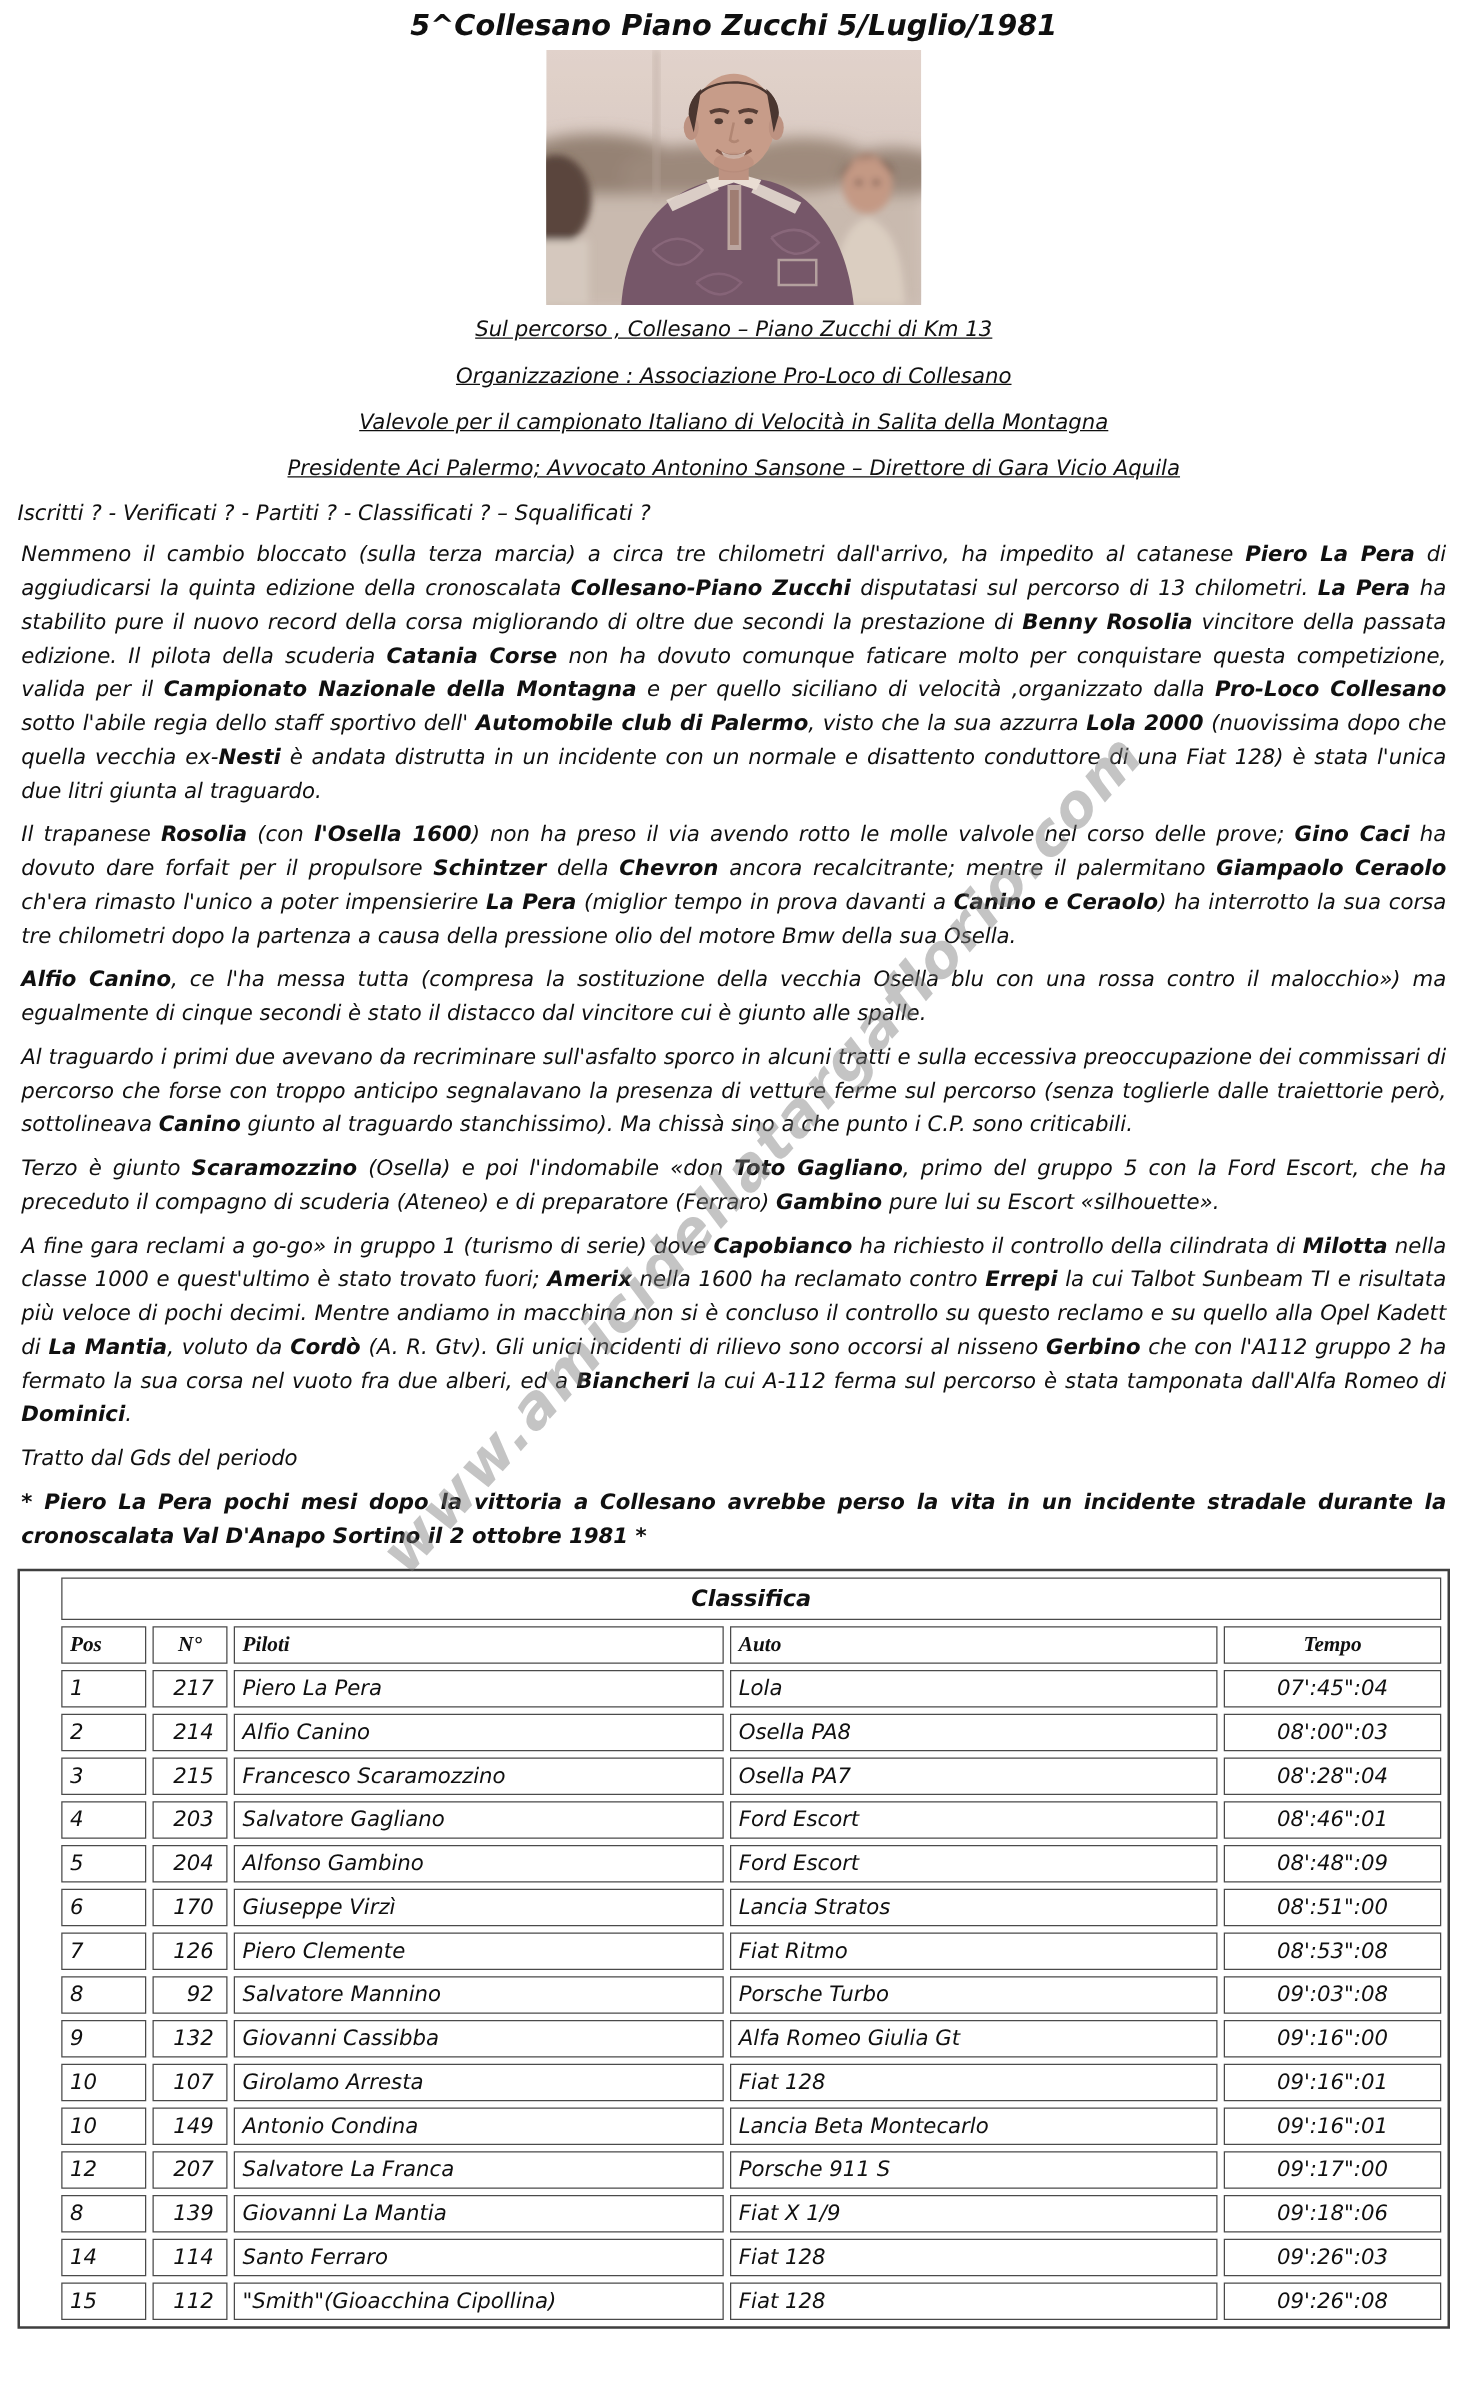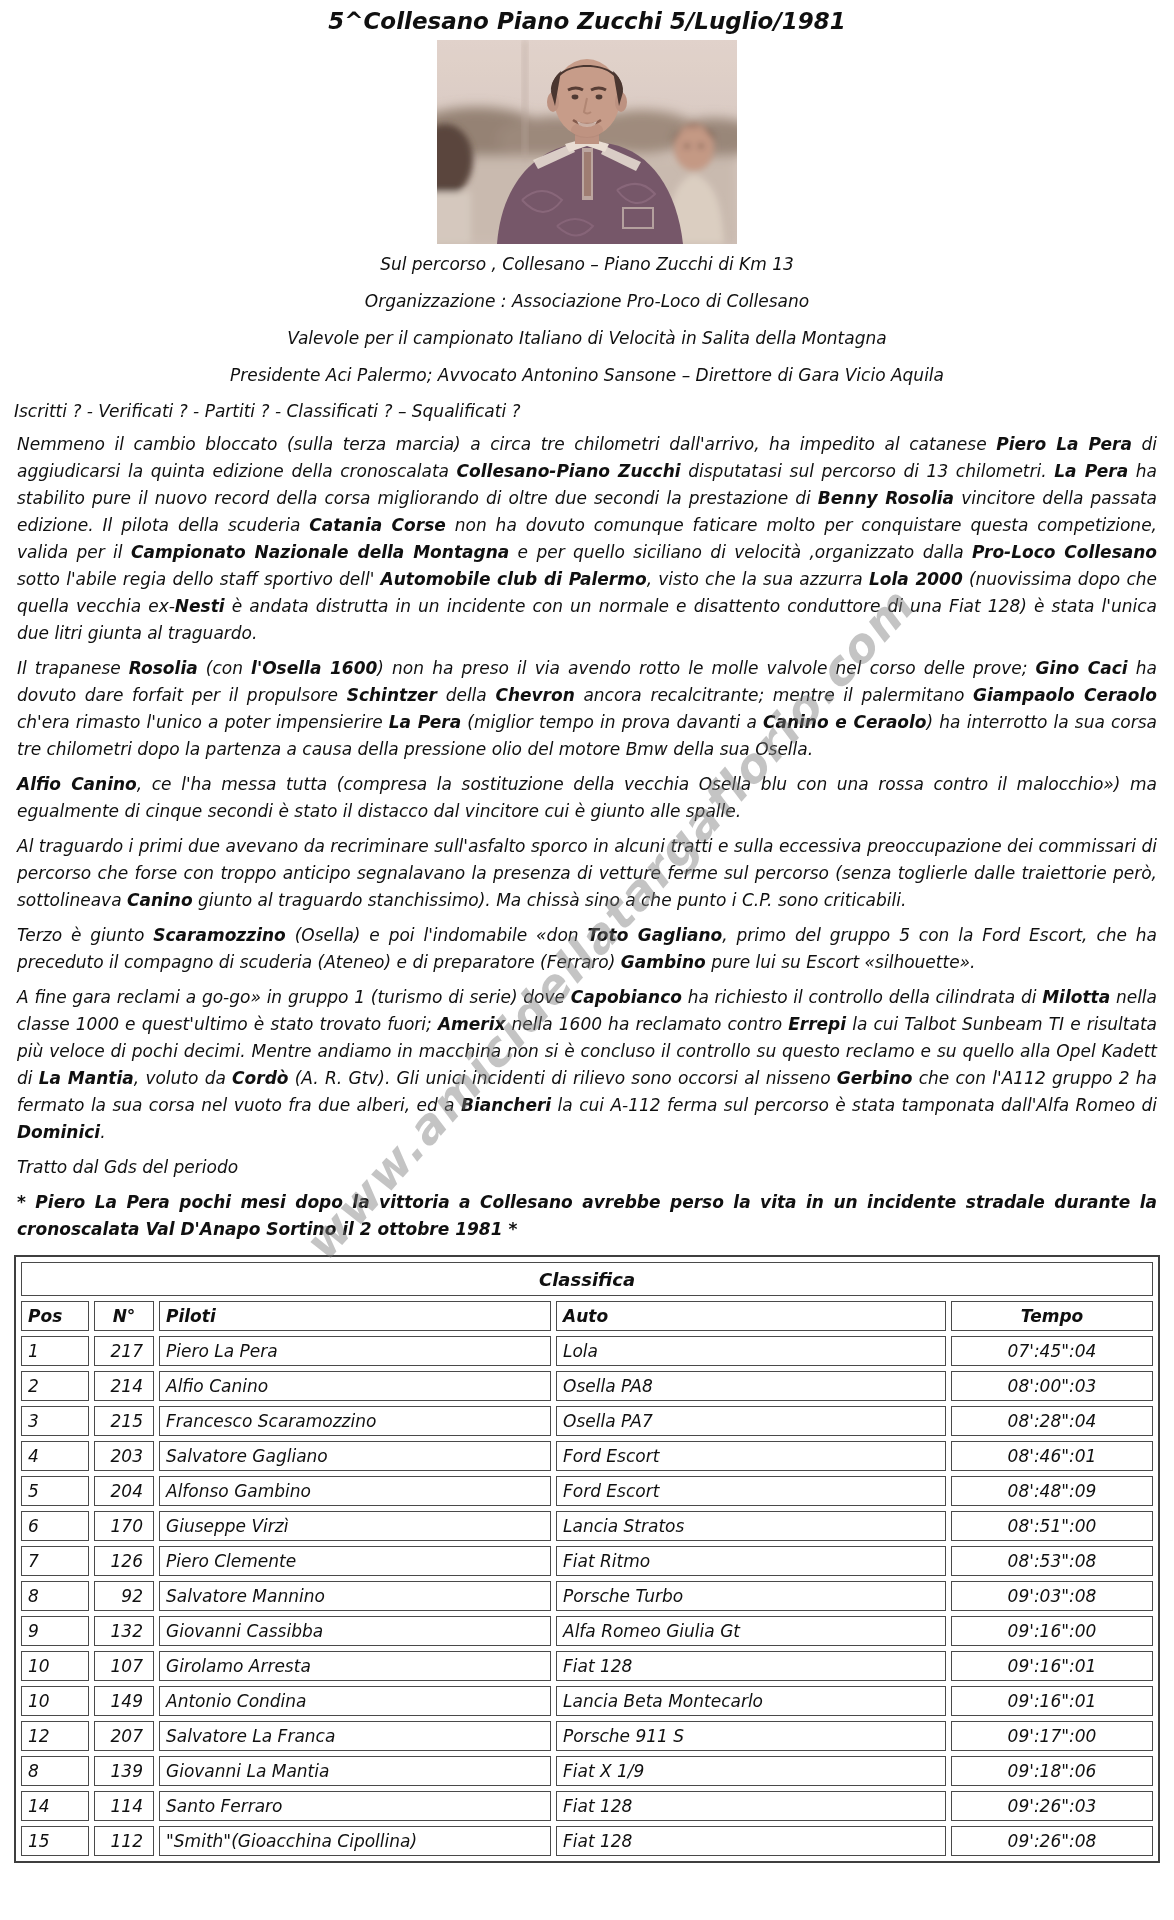--- a/index.html
+++ b/index.html
@@ -6,42 +6,43 @@
   body {
     width:1174px; height:1920px; overflow:hidden; position:relative;
     font-family:"DejaVu Sans", sans-serif; font-style:italic; color:#101010;
   }
   .page { position:relative; width:1174px; height:1920px; }
   .title {
     margin:6px 14px 0; text-align:center;
     font-size:23px; line-height:30px; font-weight:bold; letter-spacing:0px;
   }
   .photo-wrap { width:300px; height:204px; margin:4px auto 0; }
-  .intro { text-align:center; font-size:17px; line-height:37px; margin:2px 14px 0; }
+  .intro { text-align:center; font-size:17px; line-height:37px; margin:2px 14px 0;text-decoration:underline; }
   .questions { font-size:17px; line-height:27px; margin:4px 14px 0; }
   .article { margin:6px 17px 0; }
   p.para { margin:0 0 8px; font-size:17px; line-height:27px; text-align:justify; }
   .b { font-weight:bold; }
   .watermark {
     position:absolute; left:610px; top:917px;
     transform:translate(-50%,-50%) rotate(-48deg);
     font-size:47px; font-weight:bold; letter-spacing:2px; white-space:nowrap;
     color:rgba(125,125,125,0.45); pointer-events:none; z-index:5;
   }
   table.results {
     table-layout:fixed; width:1146px; margin:12px auto 11px;
     border:2px solid #3f3f3f; border-collapse:separate; border-spacing:5px;
     background:#ffffff;
+    padding-left:28px;
   }
   .results th, .results td {
     border:1px solid #4a4a4a; background:#fff;
     font-size:17px; padding:0 6px; overflow:hidden; white-space:nowrap;
   }
   .results td.tcap { height:32px; text-align:center; font-weight:bold; font-size:18px; }
-  .results th { height:28px; font-weight:bold; text-align:left; }
+  .results th { height:28px; font-weight:bold; text-align:left;font-family:Liberation Serif, serif; }
   .results tbody td { height:28px; }
   .results .c { text-align:center; }
   .results .r { text-align:right; padding-right:10px; }
 </style>
 </head>
 <body>
 
 <div class="page">
 
   <div class="title">5^Collesano Piano Zucchi 5/Luglio/1981</div>

